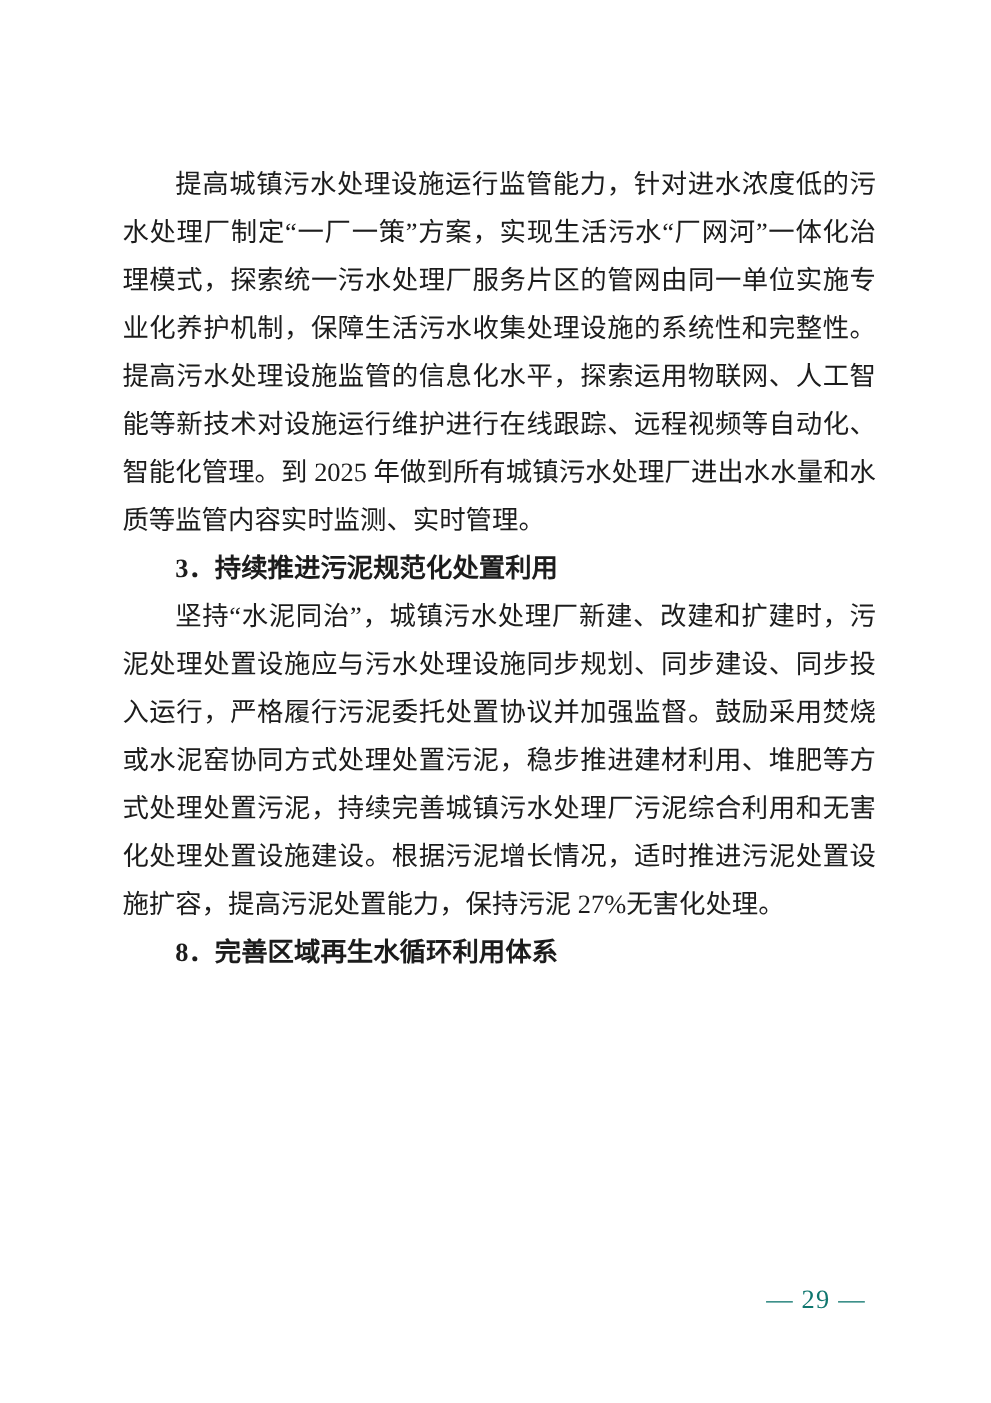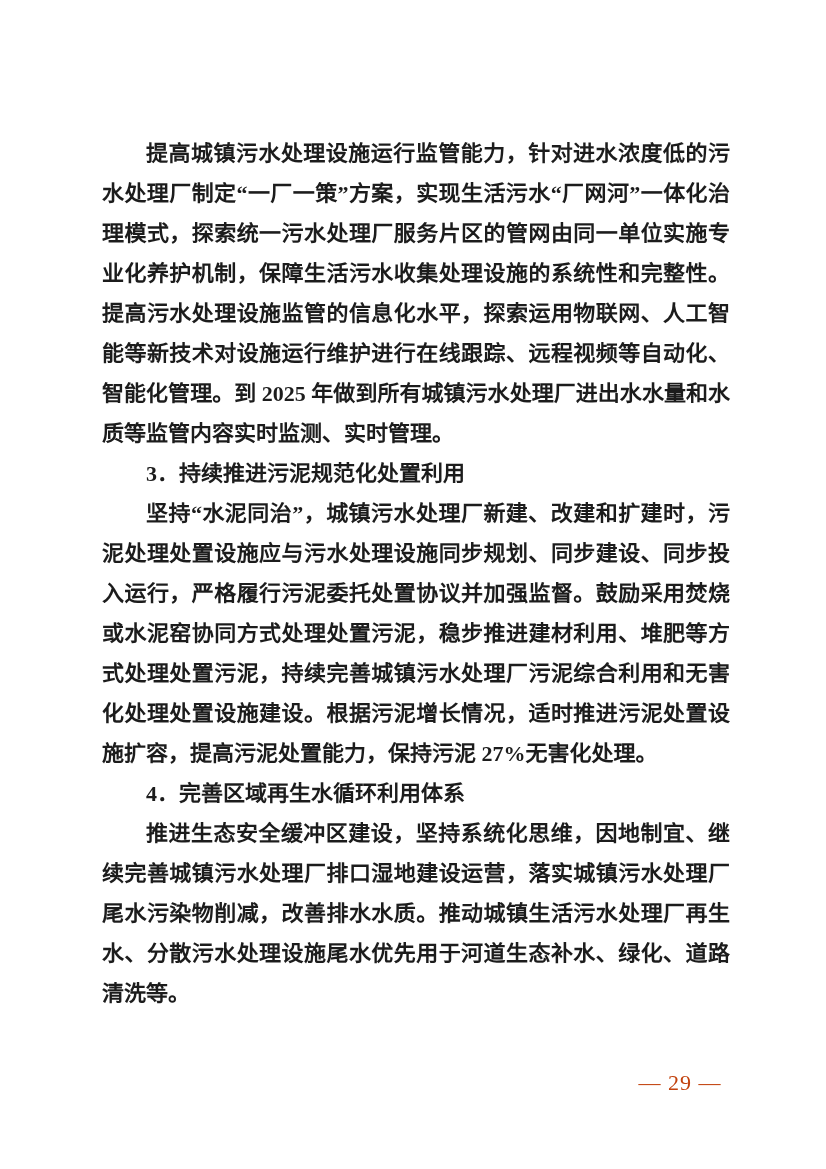--- a/index.html
+++ b/index.html
@@ -24,43 +24,41 @@
     font-size: 22px;
     line-height: 40px;
     text-align: justify;
     text-justify: inter-ideograph;
   }
   .content p {
     margin: 0;
     padding: 0;
     text-indent: 2em;
     text-align-last: left;
-    font-weight: bold;
   }
   .content p.heading {
     font-weight: bold;
   }
   .page-number {
     position: absolute;
     top: 1068px;
     left: 620px;
     width: 120px;
     text-align: center;
     font-size: 22px;
     line-height: 30px;
     letter-spacing: 1px;
-    color: #c2410c;
+    color: #0f766e;
     white-space: nowrap;
   }
 </style>
 </head>
 <body>
 
 <div class="page">
   <div class="content">
       <p class="body">提高城镇污水处理设施运行监管能力，针对进水浓度低的污水处理厂制定“一厂一策”方案，实现生活污水“厂网河”一体化治理模式，探索统一污水处理厂服务片区的管网由同一单位实施专业化养护机制，保障生活污水收集处理设施的系统性和完整性。提高污水处理设施监管的信息化水平，探索运用物联网、人工智能等新技术对设施运行维护进行在线跟踪、远程视频等自动化、智能化管理。到 2025 年做到所有城镇污水处理厂进出水水量和水质等监管内容实时监测、实时管理。</p>
       <p class="heading">3．持续推进污泥规范化处置利用</p>
       <p class="body">坚持“水泥同治”，城镇污水处理厂新建、改建和扩建时，污泥处理处置设施应与污水处理设施同步规划、同步建设、同步投入运行，严格履行污泥委托处置协议并加强监督。鼓励采用焚烧或水泥窑协同方式处理处置污泥，稳步推进建材利用、堆肥等方式处理处置污泥，持续完善城镇污水处理厂污泥综合利用和无害化处理处置设施建设。根据污泥增长情况，适时推进污泥处置设施扩容，提高污泥处置能力，保持污泥 27%无害化处理。</p>
-      <p class="heading">4．完善区域再生水循环利用体系</p>
-      <p class="body">推进生态安全缓冲区建设，坚持系统化思维，因地制宜、继续完善城镇污水处理厂排口湿地建设运营，落实城镇污水处理厂尾水污染物削减，改善排水水质。推动城镇生活污水处理厂再生水、分散污水处理设施尾水优先用于河道生态补水、绿化、道路清洗等。</p>
+      <p class="heading">8．完善区域再生水循环利用体系</p>
     </div>
   <div class="page-number">— 29 —</div>
 </div>
 
 </body></html>

